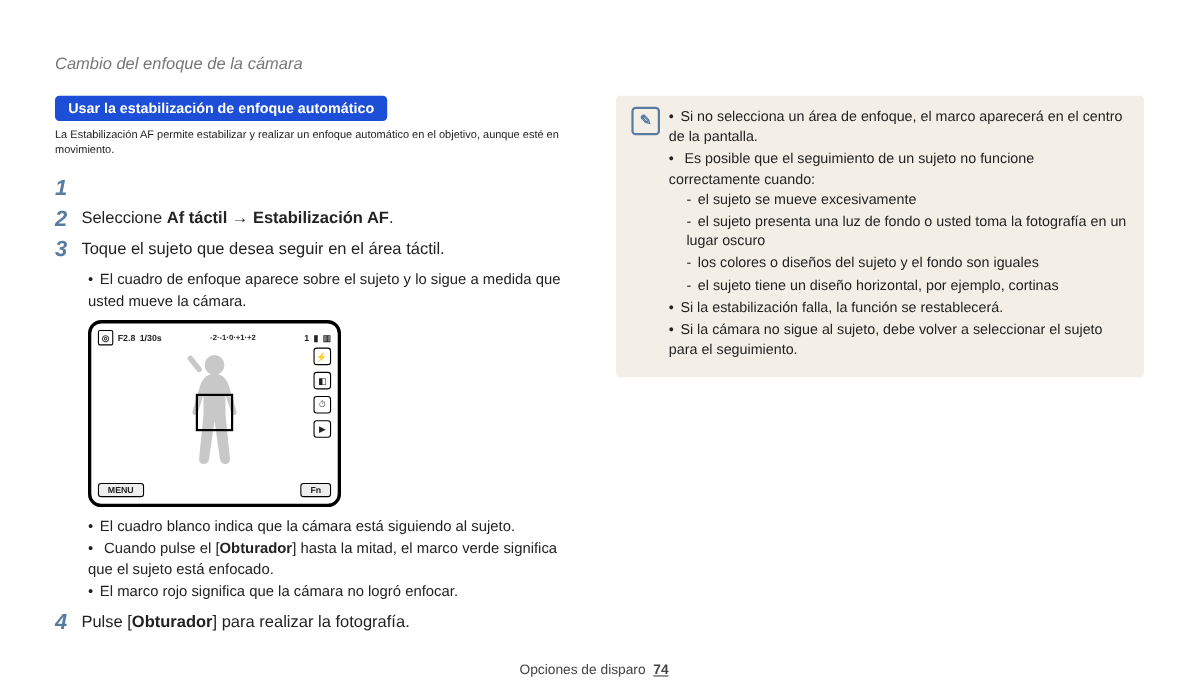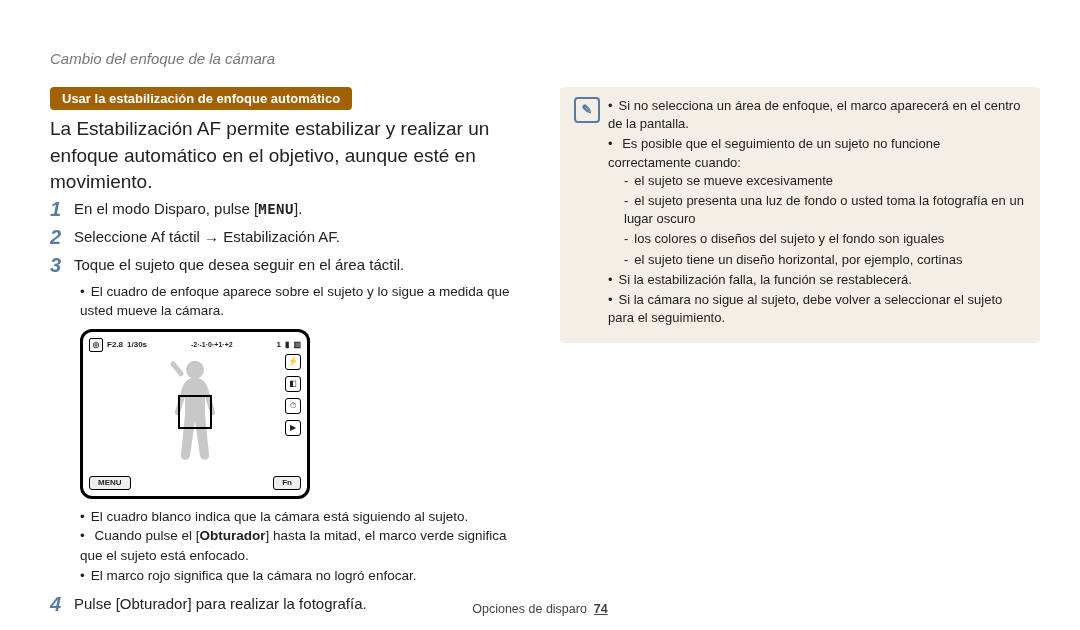--- a/index.html
+++ b/index.html
@@ -30,32 +30,32 @@
     gap: 30px;
   }
   .col-left {
     width: 480px;
   }
   .col-right {
     flex: 1;
   }
   .section-pill {
     display: inline-block;
-    background: #a16207;
+    background: #1d4ed8;
     color: #fff;
     font-size: 13px;
     padding: 4px 12px;
     border-radius: 4px;
     font-weight: 600;
     margin-bottom: 6px;
   }
   .section-intro {
-    font-size: 19px;
+    font-size: 10px;
     line-height: 1.4;
-    margin-bottom: 2px;
+    margin-bottom: 16px;
   }
   .steps {
     display: block;
   }
   .step {
     display: flex;
     align-items: flex-start;
     gap: 8px;
     margin-bottom: 6px;
   }
@@ -65,21 +65,21 @@
     color: #5a7ba0;
     font-weight: 600;
     min-width: 16px;
     line-height: 1.1;
   }
   .step-text {
     font-size: 15px;
     line-height: 1.4;
   }
   .step-text b {
-    font-weight: 400;
+    font-weight: 700;
   }
   .menu-keycap {
     display: inline-block;
     font-family: monospace;
     font-weight: 800;
     font-size: 14px;
     letter-spacing: 0.5px;
     vertical-align: middle;
   }
   .sub-bullets {
@@ -205,23 +205,20 @@
 
   <div class="cols">
     <div class="col-left">
       <span class="section-pill">Usar la estabilización de enfoque automático</span>
       <div class="section-intro">La Estabilización AF permite estabilizar y realizar un enfoque automático en el objetivo, aunque esté en movimiento.</div>
 
       <div class="steps">
 
         <div class="step">
           <div class="step-num">1</div>
-          <div class="step-text">
-            <span>En el modo Disparo, pulse [</span><span class="menu-keycap">MENU</span><span>].</span>
-          </div>
         </div>
 
         <div class="step">
           <div class="step-num">2</div>
           <div class="step-text">
             <span>Seleccione </span><b>Af táctil</b><span> → </span><b>Estabilización AF</b><span>.</span>
           </div>
         </div>
 
         <div class="step">

